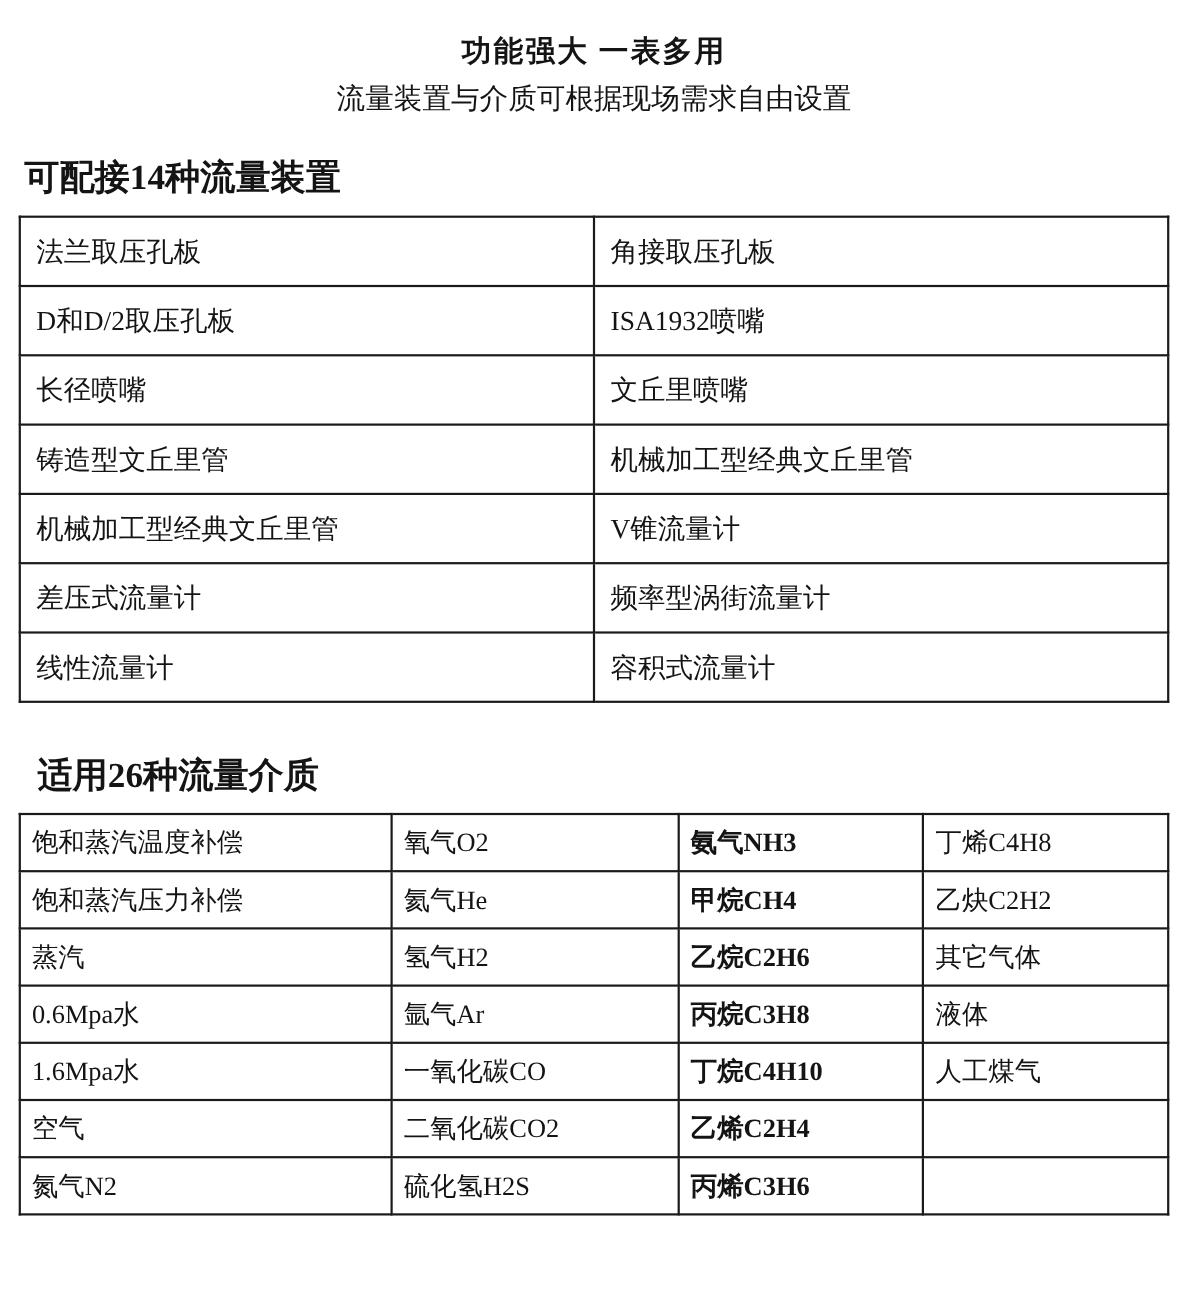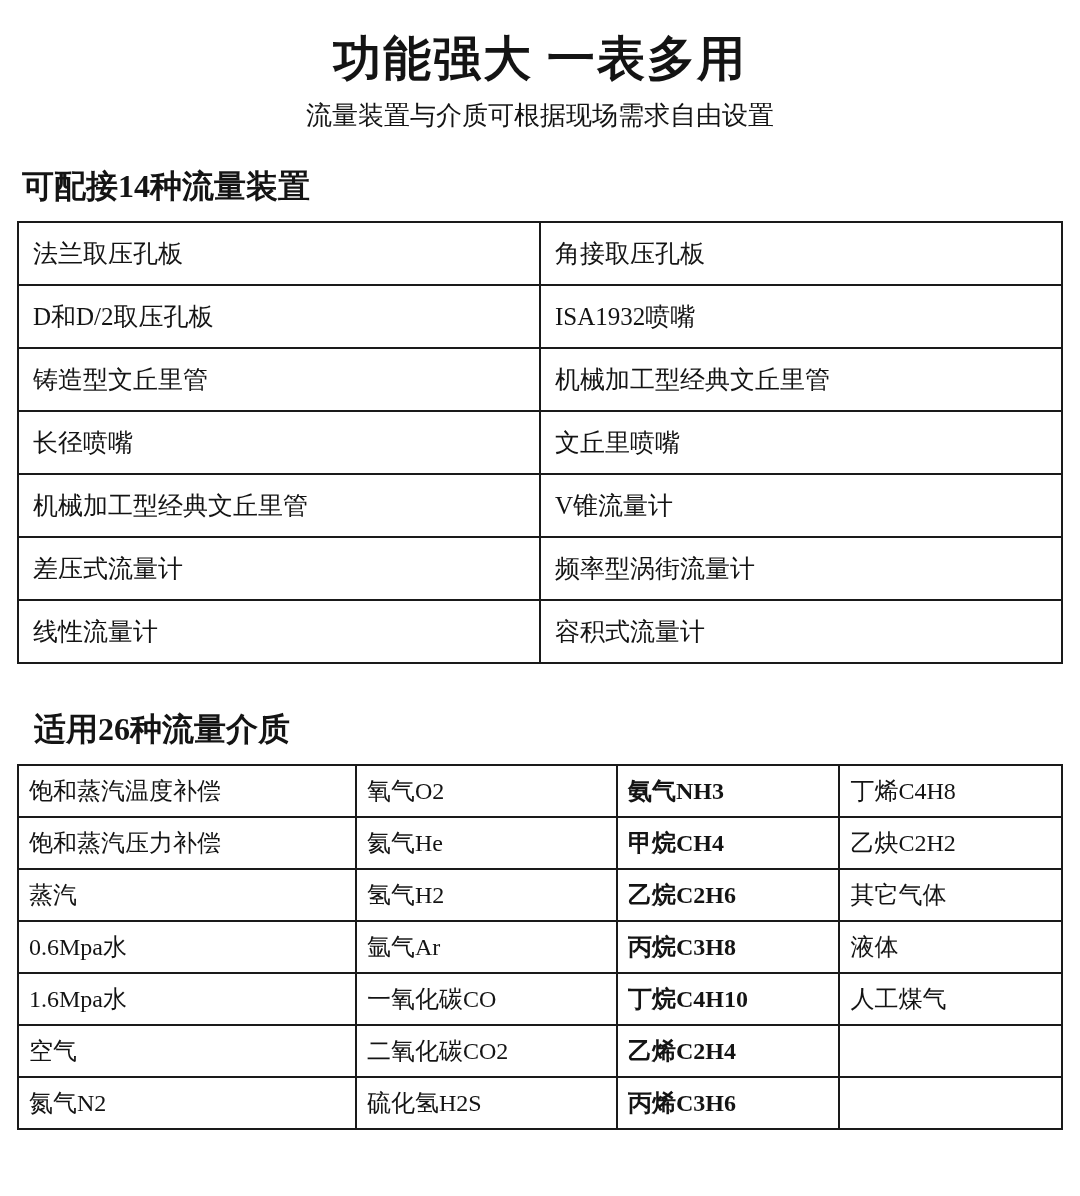--- a/index.html
+++ b/index.html
@@ -16,21 +16,21 @@
   }
   .page {
     width: 1080px;
     height: 1196px;
     box-sizing: border-box;
     padding: 0 14px;
     position: relative;
   }
   .title {
     text-align: center;
-    font-size: 48px;
+    font-size: 27px;
     font-weight: bold;
     letter-spacing: 2px;
     margin-top: 30px;
     line-height: 1.2;
   }
   .subtitle {
     text-align: center;
     font-size: 26px;
     font-weight: normal;
     margin-top: 12px;
@@ -95,26 +95,26 @@
     <tbody>
       <tr>
         <td>法兰取压孔板</td>
         <td>角接取压孔板</td>
       </tr>
       <tr>
         <td>D和D/2取压孔板</td>
         <td>ISA1932喷嘴</td>
       </tr>
       <tr>
+        <td>长径喷嘴</td>
+        <td>文丘里喷嘴</td>
+      </tr>
+      <tr>
         <td>铸造型文丘里管</td>
         <td>机械加工型经典文丘里管</td>
-      </tr>
-      <tr>
-        <td>长径喷嘴</td>
-        <td>文丘里喷嘴</td>
       </tr>
       <tr>
         <td>机械加工型经典文丘里管</td>
         <td>V锥流量计</td>
       </tr>
       <tr>
         <td>差压式流量计</td>
         <td>频率型涡街流量计</td>
       </tr>
       <tr>

